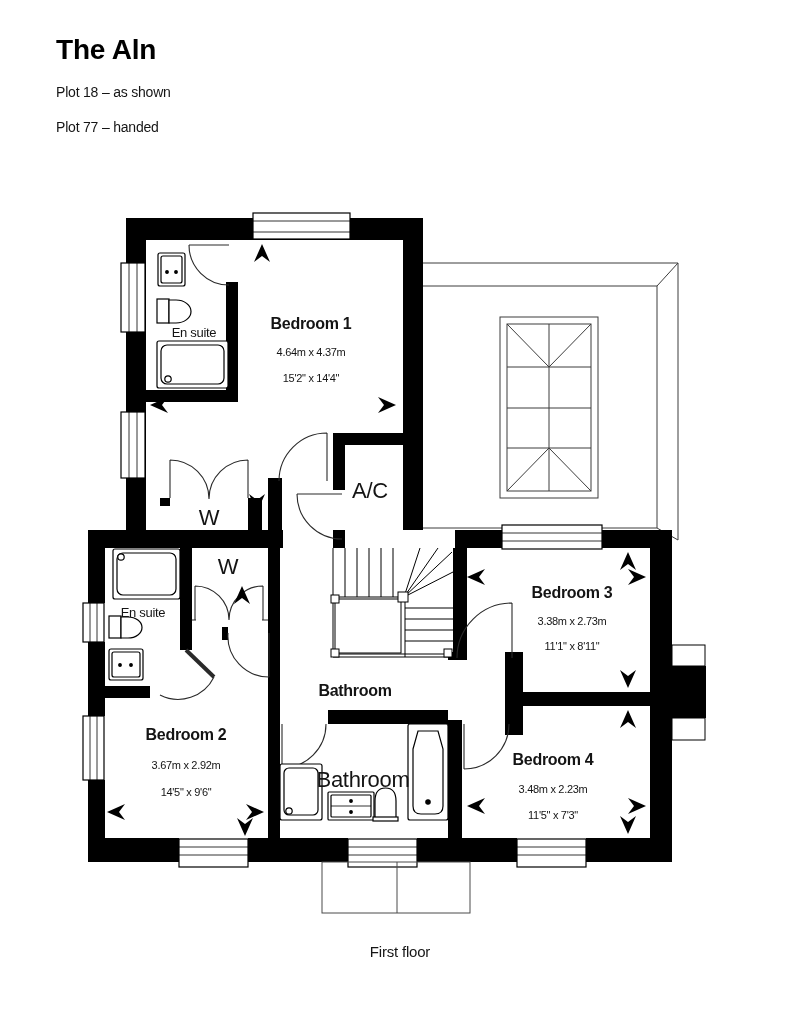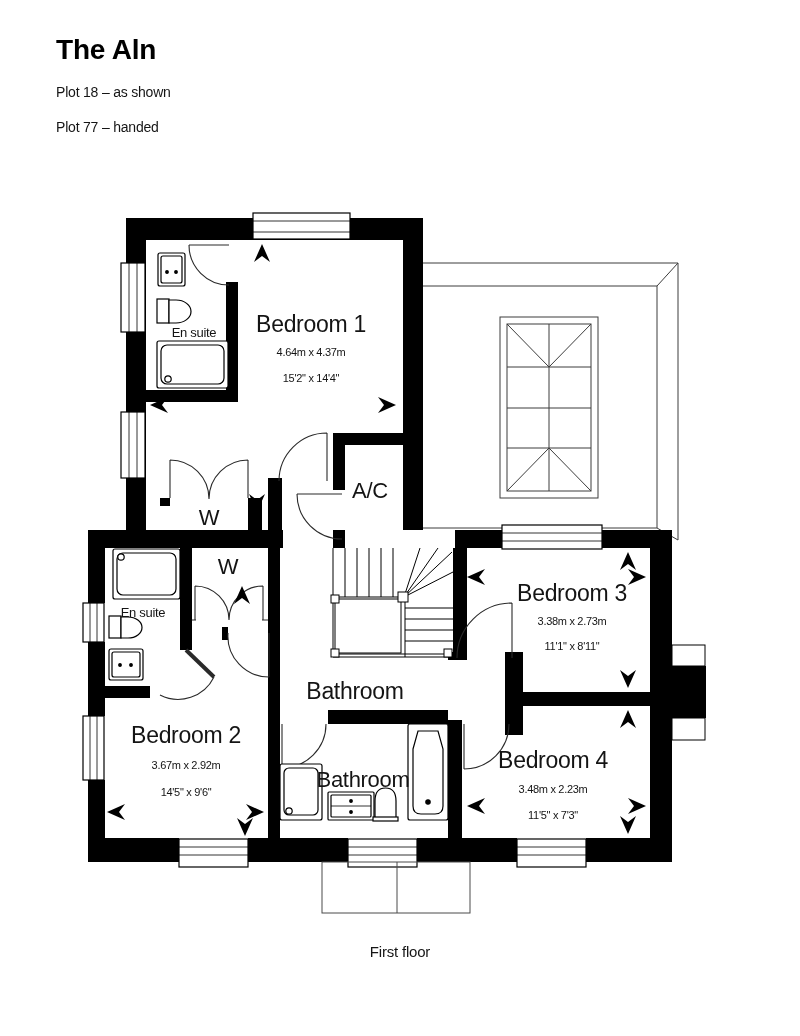--- a/index.html
+++ b/index.html
@@ -1,21 +1,21 @@
 <!DOCTYPE html>
 <html><head>
 <meta charset="utf-8">
 <style>
   html,body{margin:0;padding:0;background:#ffffff;}
   #page{position:relative;width:800px;height:1036px;background:#ffffff;overflow:hidden;
         font-family:"Liberation Sans","DejaVu Sans",sans-serif;color:#151515;}
   #plan-svg{position:absolute;left:0;top:0;}
   .lbl{position:absolute;transform:translate(-50%,-50%);white-space:nowrap;
        letter-spacing:-0.3px;color:#141414;text-align:center;}
-  .room-name{font-size:23px;}
+  .room-name{font-size:16px;font-weight:bold;}
   .room-dim{font-size:11px;}
   .small-name{font-size:13px;}
   .tiny-name{font-size:22px;}
   #title{position:absolute;left:56px;top:34px;font-size:28px;font-weight:bold;letter-spacing:-0.2px;}
   .plot-line{position:absolute;left:56px;font-size:14px;letter-spacing:-0.2px;}
   #caption{position:absolute;left:400px;top:951px;transform:translate(-50%,-50%);
            font-size:15px;font-weight:500;letter-spacing:-0.2px;}
 </style>
 </head>
 <body>

